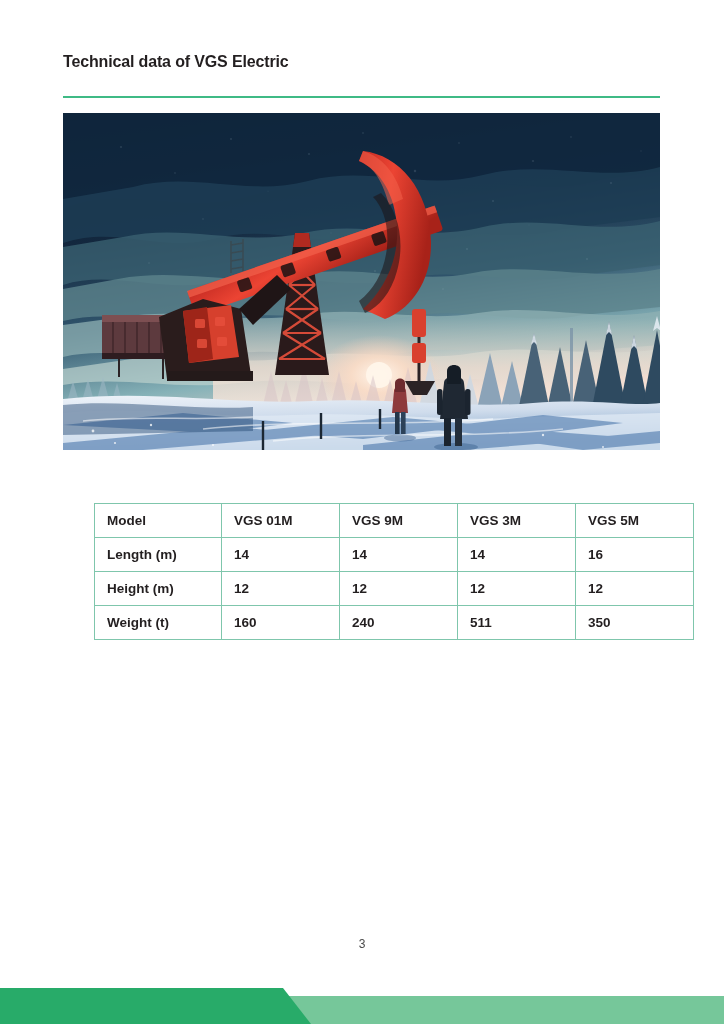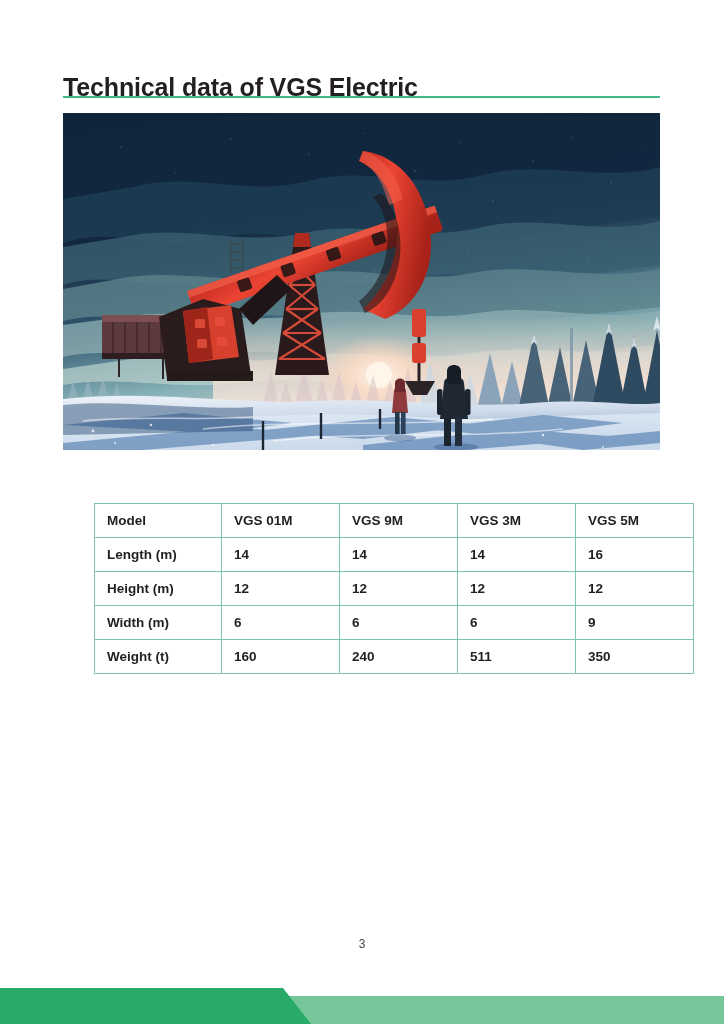--- a/index.html
+++ b/index.html
@@ -14,26 +14,25 @@
     overflow: hidden;
     font-family: "Liberation Sans", sans-serif;
     color: #231f20;
   }
 
   
   .page-title {
     position: absolute;
     left: 63px;
     top: 53px;
-    font-size: 25px;
+    font-size: 16px;
     font-weight: bold;
     letter-spacing: -0.15px;
     color: #231f20;
     white-space: nowrap;
-    margin-top: 20px;
   }
   .title-rule {
     position: absolute;
     left: 63px;
     top: 96px;
     width: 597px;
     height: 2px;
     background: #3fba85;
   }
 
@@ -385,27 +384,20 @@
       <td class="cell-val">16</td>
     </tr>
     <tr>
       <td class="row-label">Height (m)</td>
       <td class="cell-val">12</td>
       <td class="cell-val">12</td>
       <td class="cell-val">12</td>
       <td class="cell-val">12</td>
     </tr>
     <tr>
-      <td class="row-label">Width (m)</td>
-      <td class="cell-val">6</td>
-      <td class="cell-val">6</td>
-      <td class="cell-val">6</td>
-      <td class="cell-val">9</td>
-    </tr>
-    <tr>
       <td class="row-label">Weight (t)</td>
       <td class="cell-val">160</td>
       <td class="cell-val">240</td>
       <td class="cell-val">511</td>
       <td class="cell-val">350</td>
     </tr>
   </tbody>
 </table>
 
 <div class="page-number">3</div>

